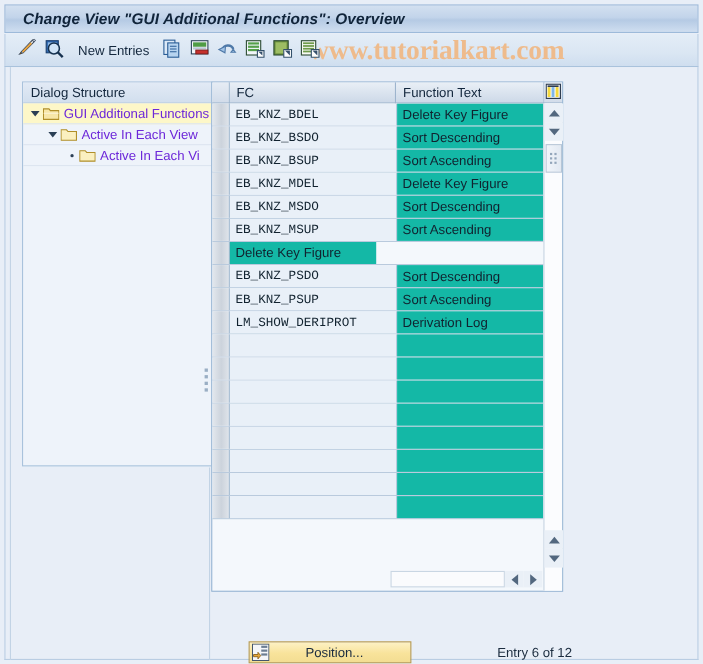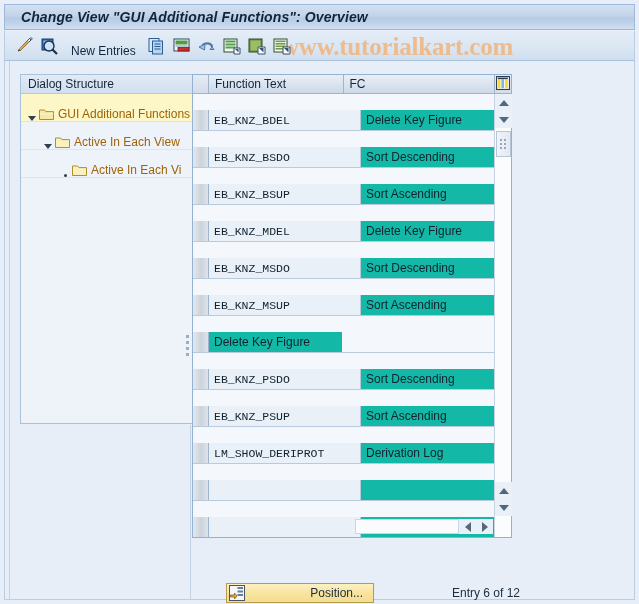--- a/index.html
+++ b/index.html
@@ -47,21 +47,21 @@
     border-left: 1px solid #b9cde3;
     border-right: 1px solid #b9cde3;
     border-bottom: 1px solid #a9c2dc;
     box-sizing: border-box;
     display: flex;
     align-items: center;
     padding-left: 10px;
   }
   .tb-item {
     display: flex;
-    align-items: flex-end;
+    align-items: center;
     justify-content: center;
     height: 24px;
     margin-right: 3px;
     position: relative;
     z-index: 3;
   }
   .tb-icon { width: 22px; }
   .tb-label {
     font-size: 12px;
     color: #12263c;
@@ -122,28 +122,28 @@
     background: linear-gradient(to bottom, #e2eaf5 0%, #d2dfee 100%);
     border-bottom: 1px solid #b6c9de;
     display: flex;
     align-items: center;
     padding-left: 7px;
     font-size: 12px;
     color: #12263c;
     box-sizing: border-box;
   }
   .tree-row {
-    height: 28px;
-    display: flex;
-    align-items: flex-end;
+    height: 19px;
+    display: flex;
+    align-items: center;
     border-bottom: 1px solid #dde5f0;
     white-space: nowrap;
     box-sizing: border-box;
     font-size: 12px;
-    color: #a16207;
+    color: #6d28d9;
   }
   .tree-row.highlight { background: #fdf7c8; }
   .tw-expander {
     width: 14px;
     display: inline-flex;
     align-items: center;
     justify-content: center;
     flex: 0 0 auto;
   }
   .tri-down {
@@ -229,21 +229,20 @@
     left: 0; top: 19px;
     width: 302px;
     bottom: 0;
     overflow: hidden;
   }
   .row {
     height: 21px;
     display: flex;
     box-sizing: border-box;
     border-bottom: 1px solid #b9cadd;
-    margin-top: 16px;
   }
   .cell-sel {
     width: 16px;
     background: linear-gradient(to right, #e3e8ee 0%, #ccd3dc 55%, #dfe4ea 100%);
     border-right: 1px solid #9db4cd;
     box-sizing: border-box;
   }
   .cell-fc {
     width: 152px;
     border-right: 1px solid #b9cadd;
@@ -365,21 +364,21 @@
     background: linear-gradient(to bottom, #fdf1c4 0%, #f8e39b 55%, #f3dd92 100%);
     border: 1px solid #b89a4d;
     box-sizing: border-box;
     display: flex;
     align-items: center;
     cursor: pointer;
   }
   .position-btn .pb-ico { margin-left: 2px; display: inline-flex; }
   .position-btn .pb-label {
     flex: 1;
-    text-align: right;
+    text-align: center;
     font-size: 12px;
     color: #1b2c3f;
     padding-right: 10px;
   }
   .entry-count {
     position: absolute;
     left: 452px; top: 586px;
     font-size: 12px;
     color: #1b2c3f;
     white-space: nowrap;
@@ -544,22 +543,22 @@
   <i></i>
     <i></i>
     <i></i>
     <i></i>
 </div>
 
 <div class="table-panel">
 
   <div class="tbl-head">
     <div class="th-corner"></div>
+    <div class="th th-fc">FC</div>
     <div class="th th-ft">Function Text</div>
-    <div class="th th-fc">FC</div>
     <div class="th-cfg">
       <span>
         <svg width="14" height="14" viewBox="0 0 14 14">
           <rect x="0.5" y="0.5" width="13" height="13" fill="#ffffff" stroke="#2f3d50" stroke-width="1.2"></rect>
           <rect x="1.8" y="3.2" width="2.7" height="9" fill="#f5d93d"></rect>
           <rect x="5.4" y="3.2" width="2.7" height="9" fill="#7fb6e8"></rect>
           <rect x="9.1" y="3.2" width="2.7" height="9" fill="#f5d93d"></rect>
           <rect x="1.8" y="1.6" width="10" height="1.5" fill="#2f3d50"></rect>
         </svg>
       </span>

